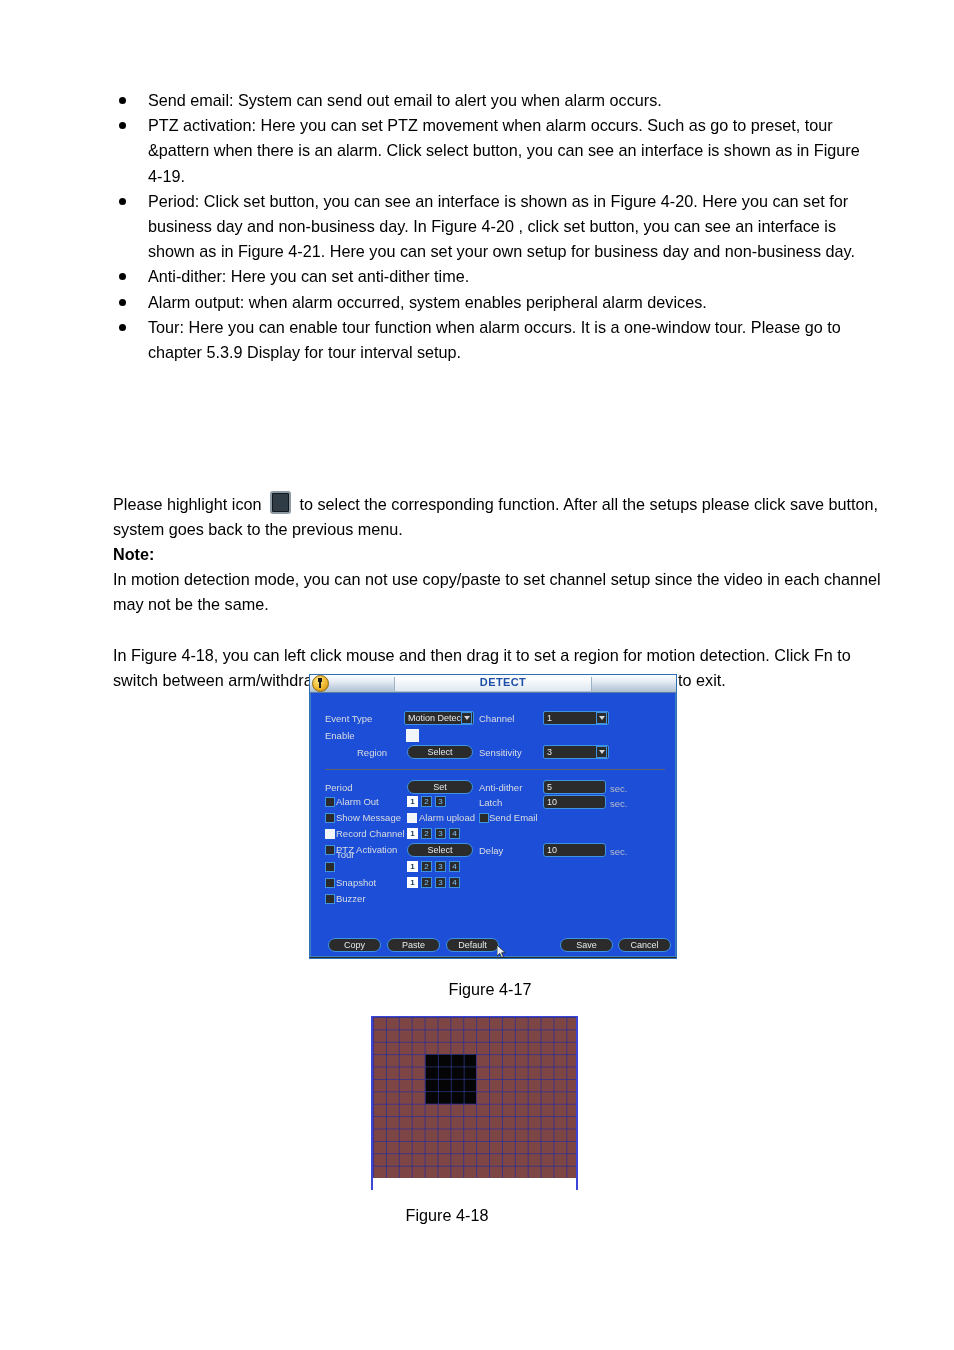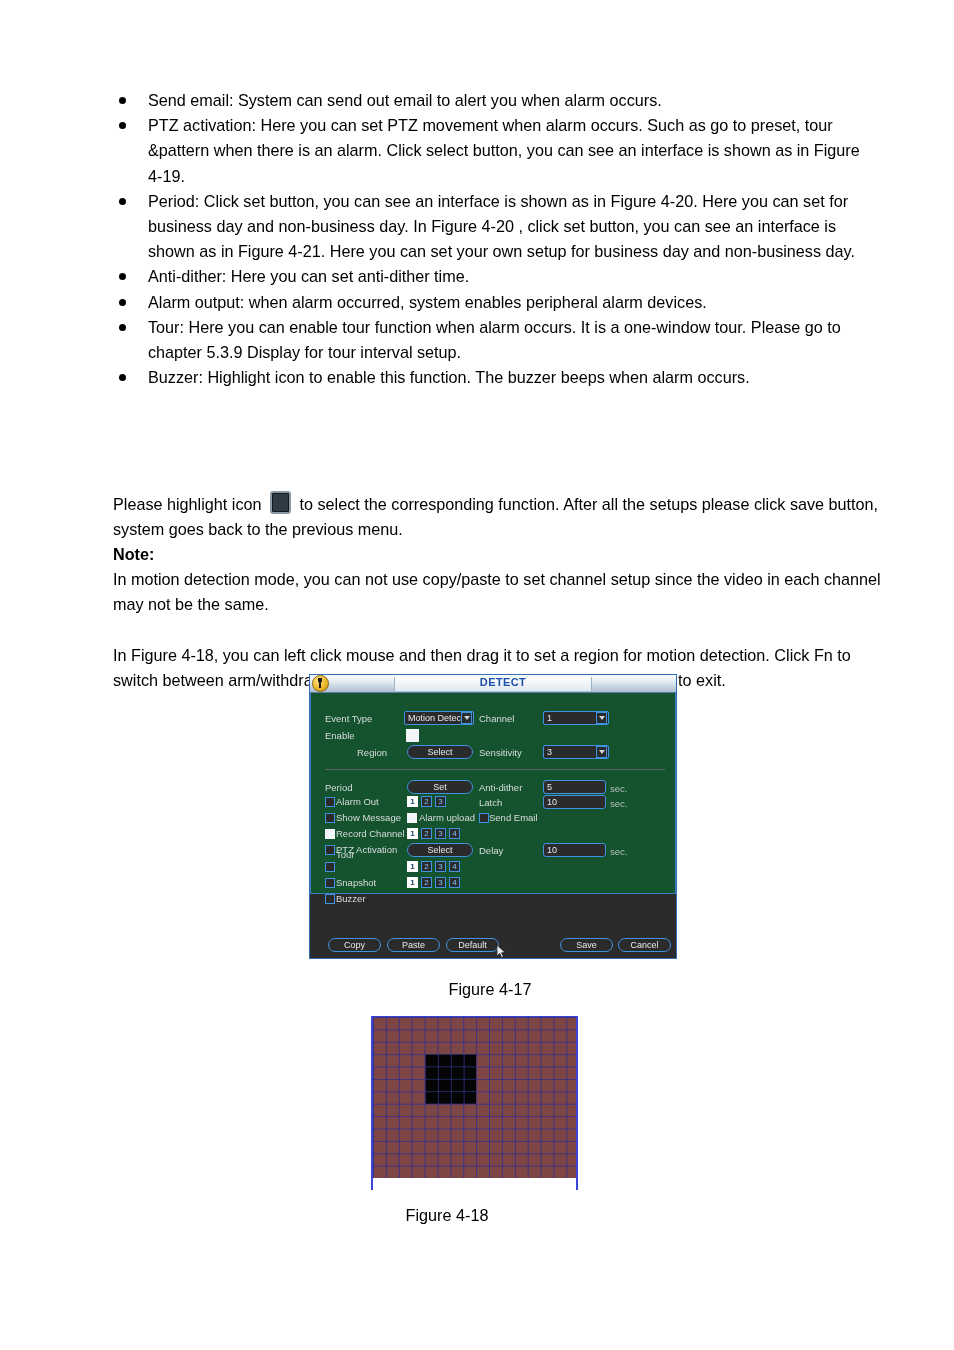--- a/index.html
+++ b/index.html
@@ -132,22 +132,22 @@
     text-align: center;
     font-size: 11px;
     font-weight: bold;
     color: #1e4fa8;
     letter-spacing: 0.4px;
     margin-left: 20px;
   }
 
   .dlg-body {
     position: relative;
-    height: 201px;
-    background: #14532d;
+    height: 264px;
+    background: #1d4ed8;
     border: 1px solid #3c7fc4;
     border-top: none;
     box-sizing: border-box;
   }
 
   .lbl {
     position: absolute;
     color: #d9dde0;
     font-size: 9.5px;
     white-space: nowrap;
@@ -358,24 +358,20 @@
       <span>Anti-dither: Here you can set anti-dither time.</span>
     </li>
     <li class="bullet-item">
       <span class="dot"></span>
       <span>Alarm output: when alarm occurred, system enables peripheral alarm devices.</span>
     </li>
     <li class="bullet-item">
       <span class="dot"></span>
       <span>Tour: Here you can enable tour function when alarm occurs.  It is a one-window tour. Please go to chapter 5.3.9 Display for tour interval setup.</span>
     </li>
-    <li class="bullet-item">
-      <span class="dot"></span>
-      <span>Buzzer: Highlight icon to enable this function. The buzzer beeps when alarm occurs.</span>
-    </li>
   </ul>
 
   <div class="para-block p1">
     <span>Please highlight icon</span>
     <span class="inline-icon"></span>
     <span>to select the corresponding function. After all the setups please click save button, system goes back to the previous menu.</span>
   </div>
 
   <div class="para-block p2">
     <span class="note-label">Note:</span>

